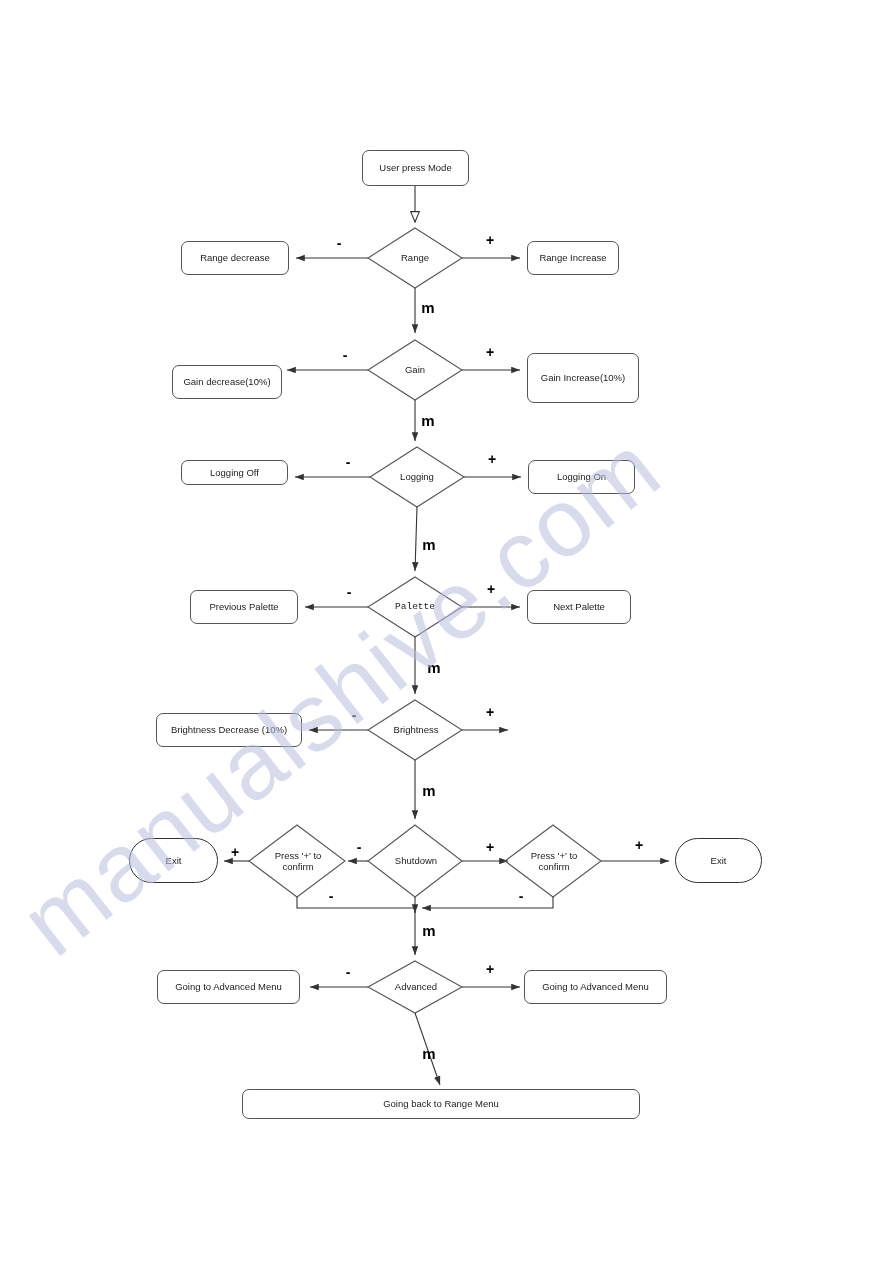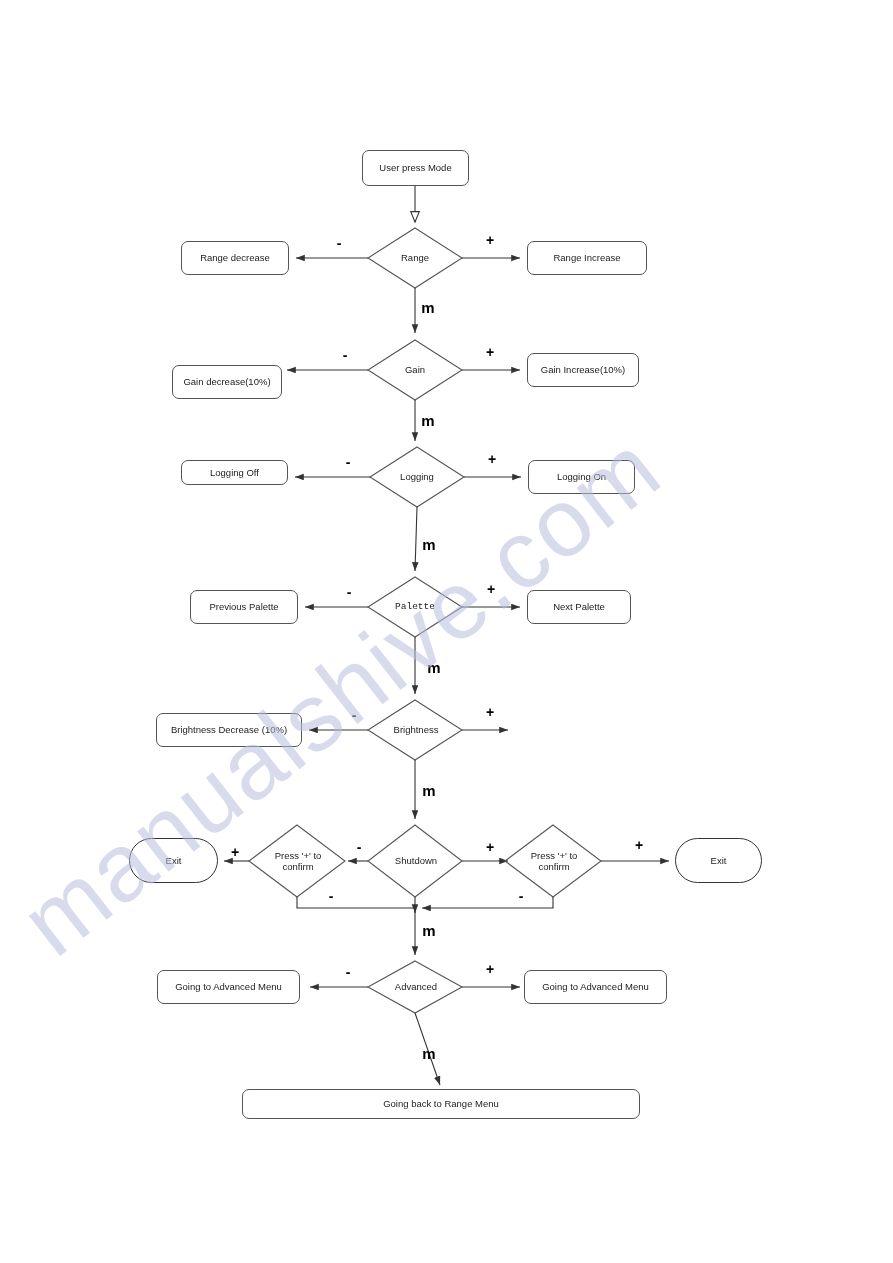--- a/index.html
+++ b/index.html
@@ -174,33 +174,33 @@
   </div>
 
   <div class="diamond-label" style="left:380px; top:248px; width:70px; height:20px;">
     <span>Range</span>
   </div>
 
   <div class="node rect" style="left:181px; top:241px; width:108px; height:34px;">
     <span>Range decrease</span>
   </div>
 
-  <div class="node rect" style="left:527px; top:241px; width:120px; height:34px;">
+  <div class="node rect" style="left:527px; top:241px; width:92px; height:34px;">
     <span>Range Increase</span>
   </div>
 
   <div class="diamond-label" style="left:385px; top:360px; width:60px; height:20px;">
     <span>Gain</span>
   </div>
 
   <div class="node rect" style="left:172px; top:353px; width:110px; height:34px;margin-top:12px;">
     <span>Gain decrease(10%)</span>
   </div>
 
-  <div class="node rect" style="left:527px; top:353px; width:112px; height:34px;">
+  <div class="node rect" style="left:527px; top:353px; width:112px; height:50px;">
     <span>Gain Increase(10%)</span>
   </div>
 
   <div class="diamond-label" style="left:385px; top:467px; width:64px; height:20px;">
     <span>Logging</span>
   </div>
 
   <div class="node rect" style="left:181px; top:460px; width:107px; height:25px;">
     <span>Logging Off</span>
   </div>

